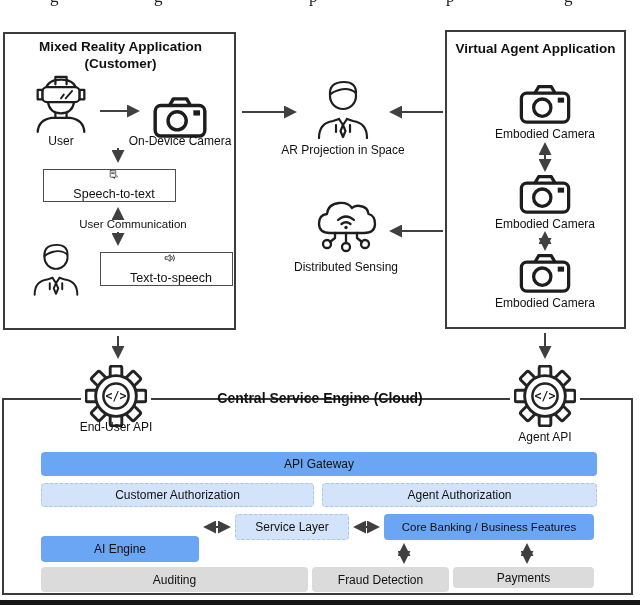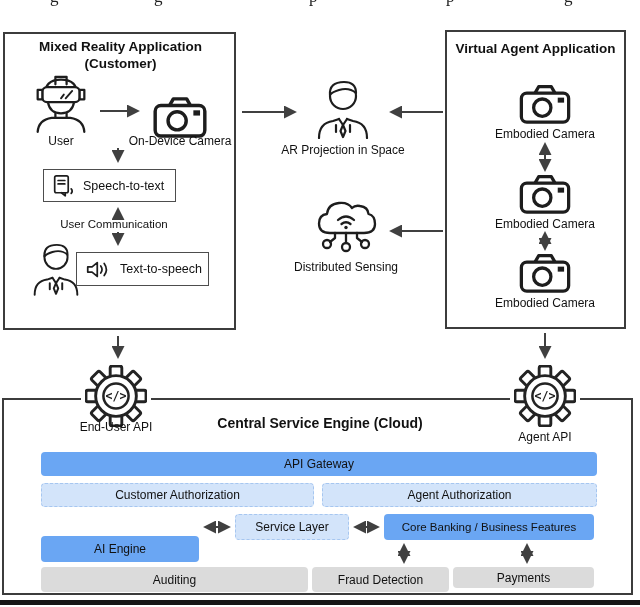--- a/index.html
+++ b/index.html
@@ -1,21 +1,21 @@
 <!DOCTYPE html>
 <html style="--bar-blue: #6aa6f3; --bar-light-blue: #d3e4fa; --bar-gray: #dbdbdb; --line: #404040; --border: #3c3c3c; --icon: #1d1d1d;"><head>
 <meta charset="utf-8">
 <style>
   html,body{margin:0;padding:0;background:#fff;}
   .canvas{position:relative;width:640px;height:607px;background:#fff;overflow:hidden;
           font-family:"Liberation Sans",sans-serif;color:#111;}
   .abs{position:absolute;}
   .box{position:absolute;border:2px solid var(--border,#3c3c3c);background:#fff;box-sizing:border-box;}
   .innerbox{position:absolute;border:1.5px solid #4d4d4d;background:#fff;box-sizing:border-box;
-            display:flex;align-items:center;padding-left:9px;gap:8px;}
+            display:flex;align-items:center;padding-left:9px;gap:8px;flex-direction:column;}
   .lbl{position:absolute;font-size:12px;text-align:center;line-height:14px;white-space:nowrap;}
   .title{position:absolute;font-weight:bold;font-size:13.5px;text-align:center;line-height:17px;}
   .bar{position:absolute;border-radius:4px;font-size:12px;text-align:center;box-sizing:border-box;
        display:flex;align-items:center;justify-content:center;white-space:nowrap;}
   .bar.blue{background:var(--bar-blue,#6aa6f3);}
   .bar.lblue{background:var(--bar-light-blue,#d3e4fa);border:1px dashed #a6c6f0;}
   .bar.gray{background:var(--bar-gray,#dbdbdb);}
   .cap{position:absolute;left:0;top:0;width:640px;height:8px;overflow:hidden;}
   .cap span{position:absolute;top:-13px;font-family:"Liberation Serif",serif;font-size:17px;color:#222;}
   svg.ic{position:absolute;}
@@ -134,27 +134,27 @@
       <g fill="none" stroke="#1d1d1d" stroke-width="2" stroke-linejoin="round" stroke-linecap="round">
         <rect x="2" y="1" width="16" height="20" rx="2"></rect>
         <path d="M6,6.5 H14 M6,10.5 H14"></path>
         <path d="M10,21 l4.5,3.5 v-3.5"></path>
         <path d="M21.5,16.5 c1.6,1.6 1.6,3.6 0,5.2"></path>
       </g>
     </svg>
     <span class="ibx-lbl">Speech-to-text</span>
   </div>
 
-  <div class="lbl" style="left:39px;top:217px;width:150px;font-size:11.5px">User Communication</div>
+  <div class="lbl" style="left:58px;top:217px;width:150px;font-size:11.5px">User Communication</div>
 
   <svg class="ic" style="left:32px;top:240px" width="48" height="56">
     <use href="#person-sym" width="48" height="56"></use>
   </svg>
 
-  <div class="innerbox" style="left:76px;top:252px;width:133px;height:34px">
+  <div class="innerbox" style="left:100px;top:252px;width:133px;height:34px">
     <svg width="26" height="21" viewBox="0 0 30 24">
       <g fill="none" stroke="#1d1d1d" stroke-width="2" stroke-linejoin="round" stroke-linecap="round">
         <path d="M2,9 H7 L13,4 V20 L7,15 H2 Z"></path>
         <path d="M17,8 Q20,12 17,16"></path>
         <path d="M21,5 Q26,12 21,19"></path>
       </g>
     </svg>
     <span class="ibx-lbl">Text-to-speech</span>
   </div>
 
@@ -199,21 +199,21 @@
   <div class="abs" style="left:510px;top:362px;width:70px;height:66px;background:#fff"></div>
   <svg class="ic" style="left:85px;top:365px" width="62" height="62">
     <use href="#gear-sym" width="62" height="62"></use>
   </svg>
   <svg class="ic" style="left:514px;top:365px" width="62" height="62">
     <use href="#gear-sym" width="62" height="62"></use>
   </svg>
   <div class="lbl" style="left:56px;top:420px;width:120px">End-User API</div>
   <div class="lbl" style="left:485px;top:430px;width:120px">Agent API</div>
 
-  <div class="title" style="left:170px;top:415px;width:300px;font-size:14px">Central Service Engine (Cloud)</div>
+  <div class="title" style="left:170px;top:390px;width:300px;font-size:14px">Central Service Engine (Cloud)</div>
 
   <div class="bar blue" style="left:41px;top:452px;width:556px;height:24px">API Gateway</div>
   <div class="bar lblue" style="left:41px;top:483px;width:273px;height:24px">Customer Authorization</div>
   <div class="bar lblue" style="left:322px;top:483px;width:275px;height:24px">Agent Authorization</div>
   <div class="bar blue" style="left:41px;top:536px;width:158px;height:26px">AI Engine</div>
   <div class="bar lblue" style="left:235px;top:514px;width:114px;height:26px">Service Layer</div>
   <div class="bar blue" style="left:384px;top:514px;width:210px;height:26px;font-size:11.5px">Core Banking / Business Features</div>
   <div class="bar gray" style="left:41px;top:567px;width:267px;height:25px">Auditing</div>
   <div class="bar gray" style="left:312px;top:567px;width:137px;height:25px">Fraud Detection</div>
   <div class="bar gray" style="left:453px;top:567px;width:141px;height:21px">Payments</div>

